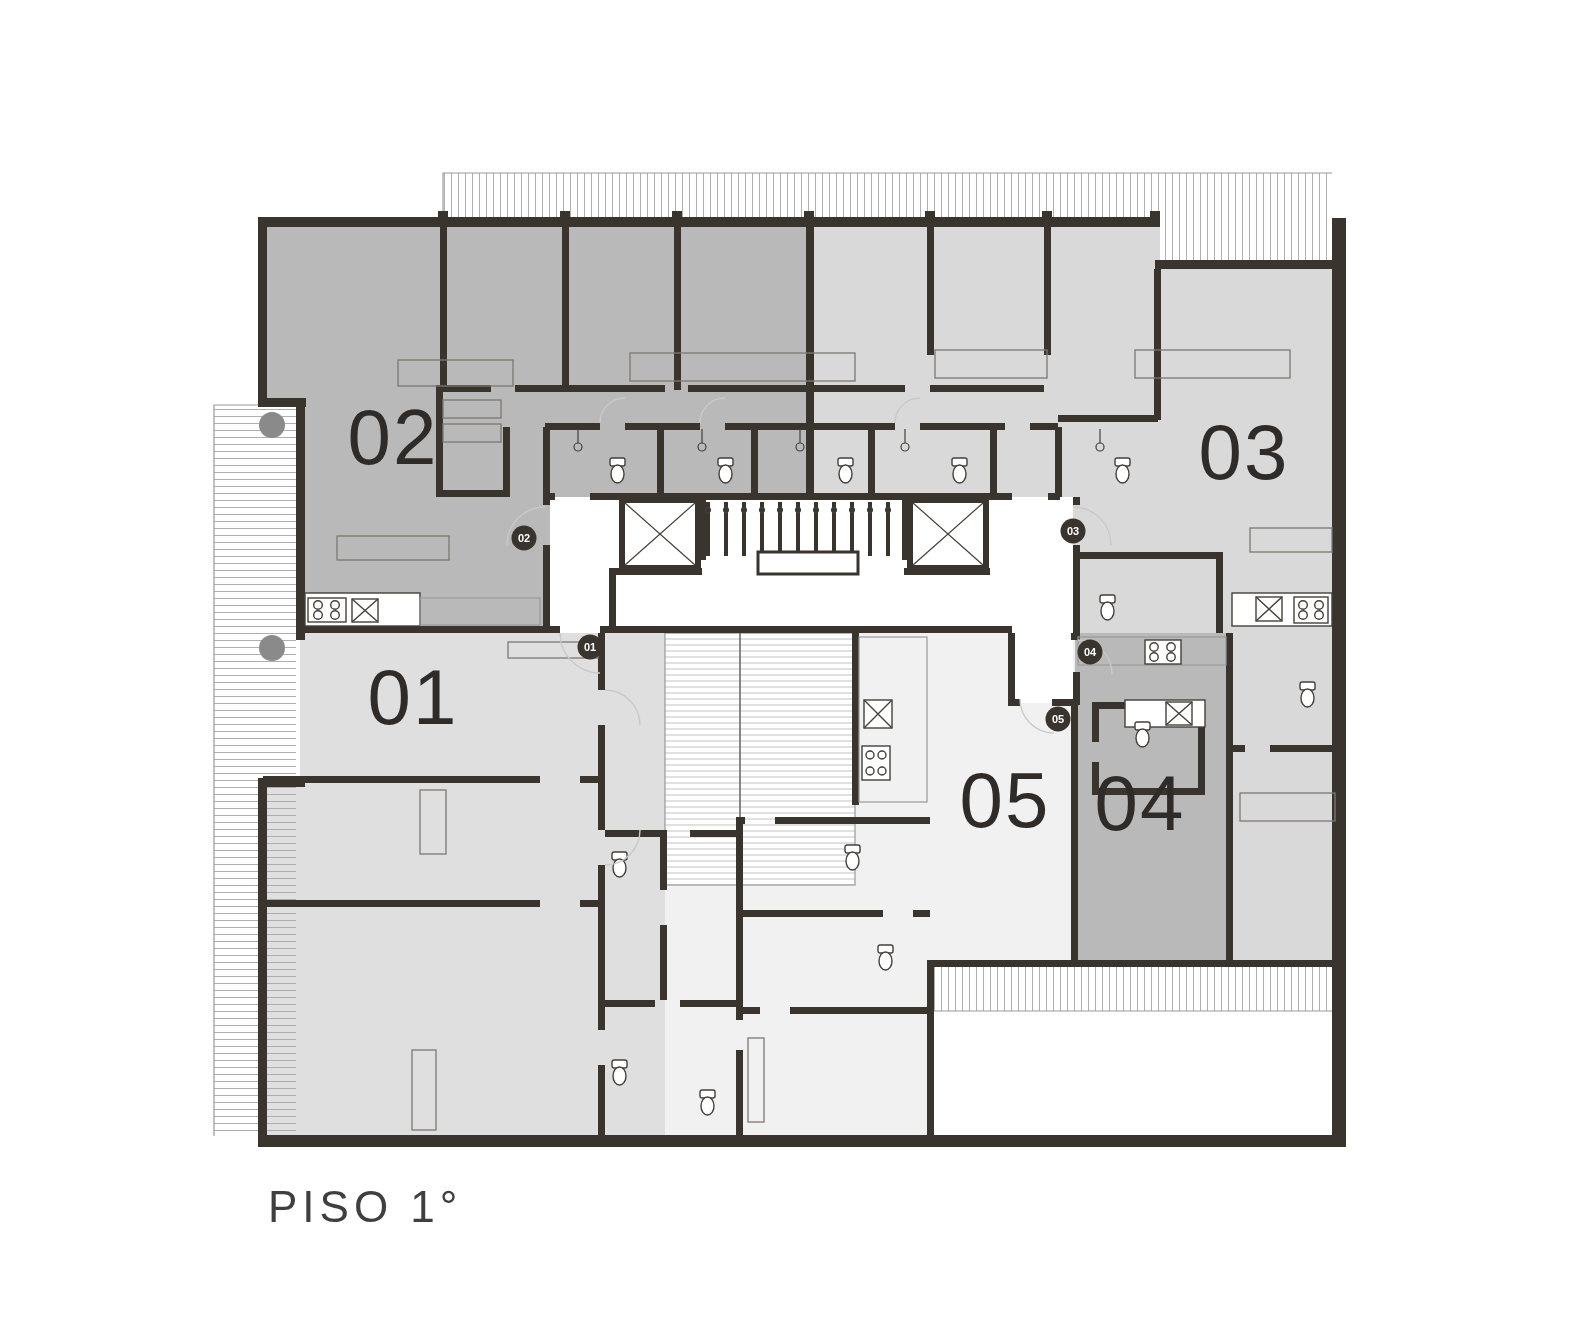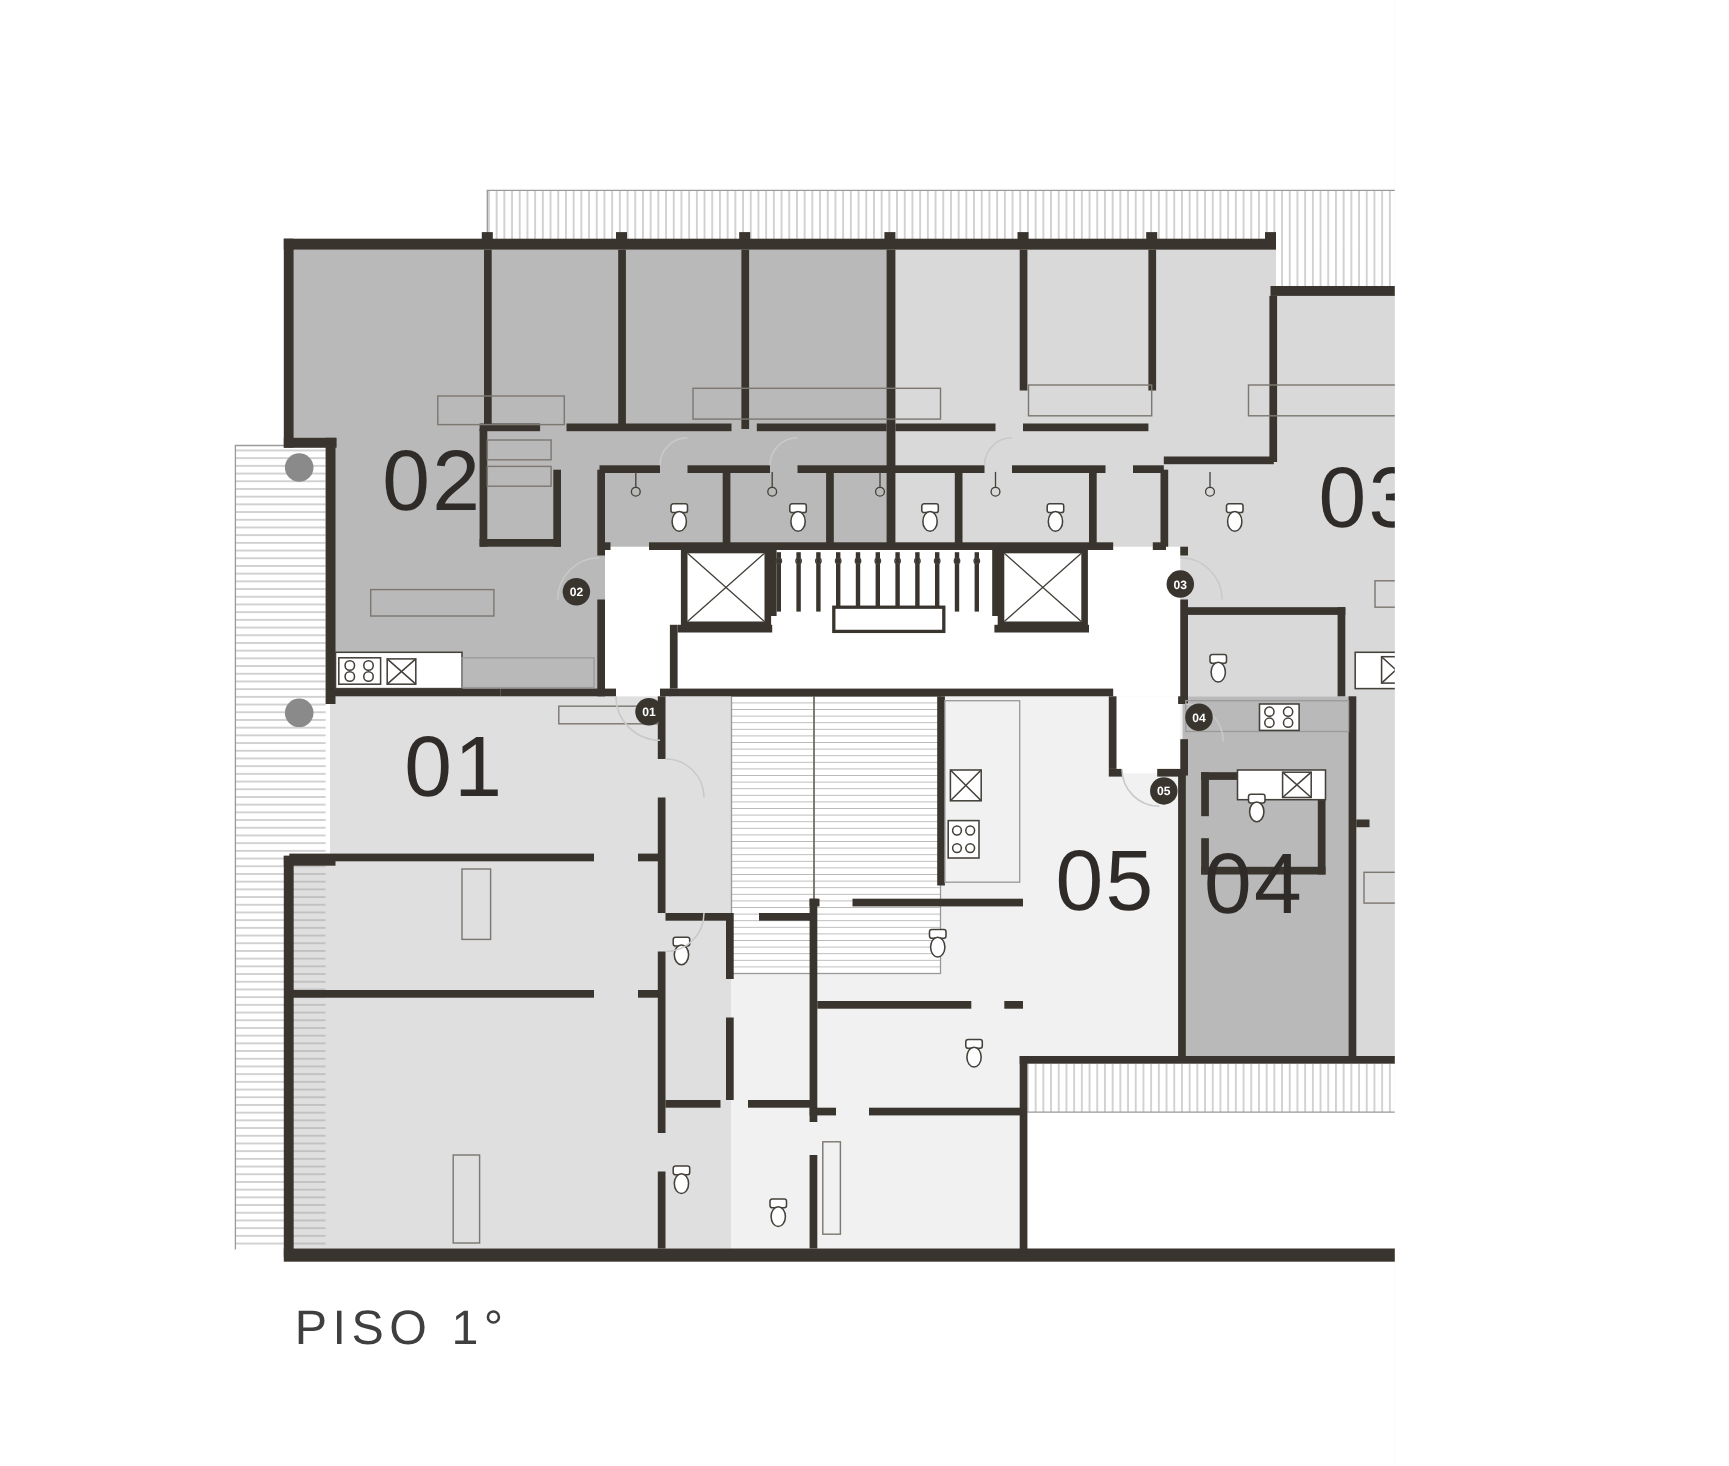--- a/index.html
+++ b/index.html
@@ -1,16 +1,16 @@
 <!DOCTYPE html>
 <html><head>
 <meta charset="utf-8">
 <style>
   html,body{margin:0;padding:0;background:#ffffff;}
-  .stage{position:relative;width:1268px;height:1333px;background:#e5e5e5;
+  .stage{position:relative;width:1476px;height:1333px;background:#22c55e;
          font-family:"Liberation Sans",sans-serif;overflow:hidden;}
   svg{position:absolute;left:0;top:0;}
   .thin{fill:none;stroke:#9a9a9a;stroke-width:1.2;}
   .fix{fill:#ffffff;stroke:#44403a;stroke-width:1.4;}
   .fix2{fill:none;stroke:#44403a;stroke-width:1.2;}
   .closet{fill:none;stroke:#7d7872;stroke-width:1.3;}
   .arc{fill:none;stroke:#c9c9c9;stroke-width:1.4;}
   .unit-label{font-size:78px;font-weight:300;letter-spacing:2px;text-anchor:middle;}
   .badge-label{font-size:11px;font-weight:bold;text-anchor:middle;}
   .floor-title{font-size:44px;letter-spacing:5px;}

